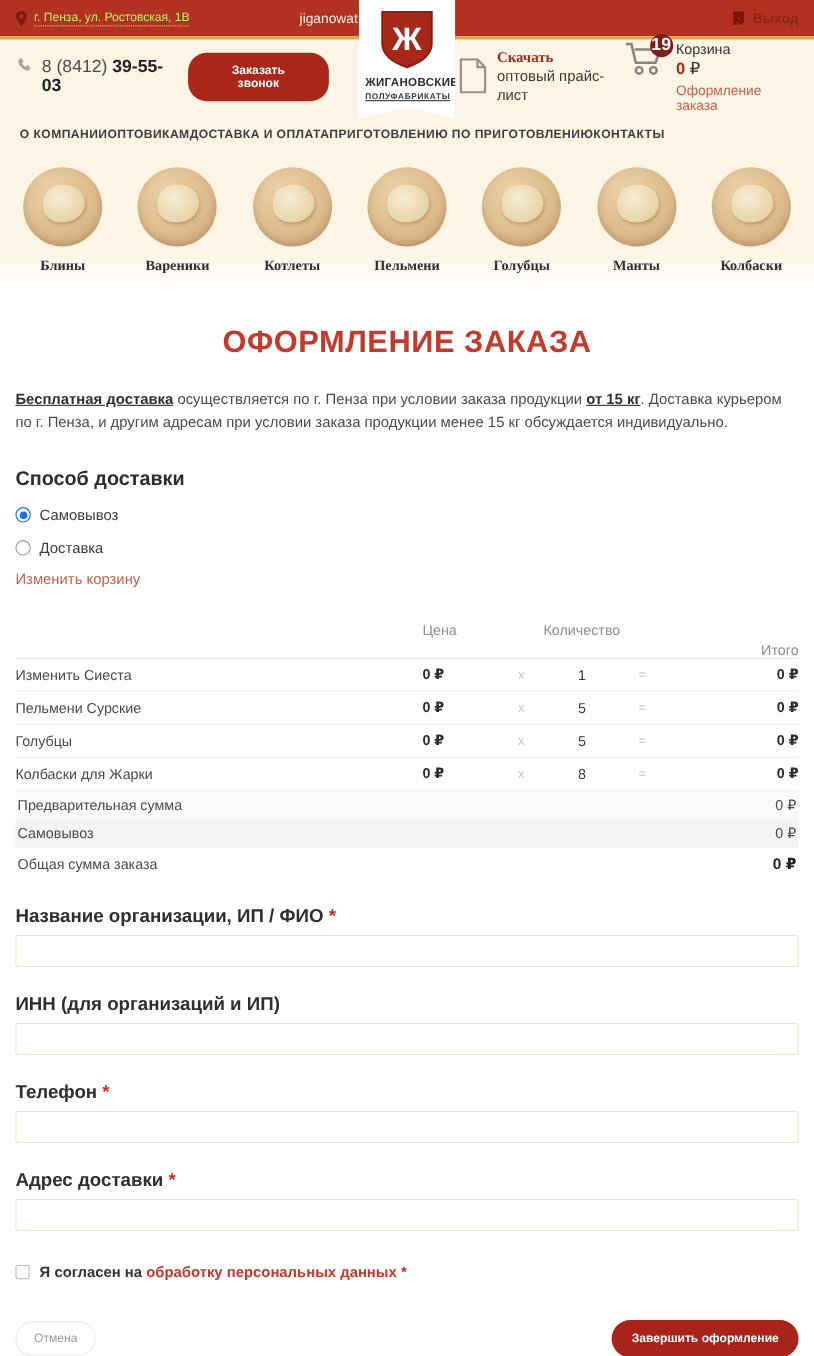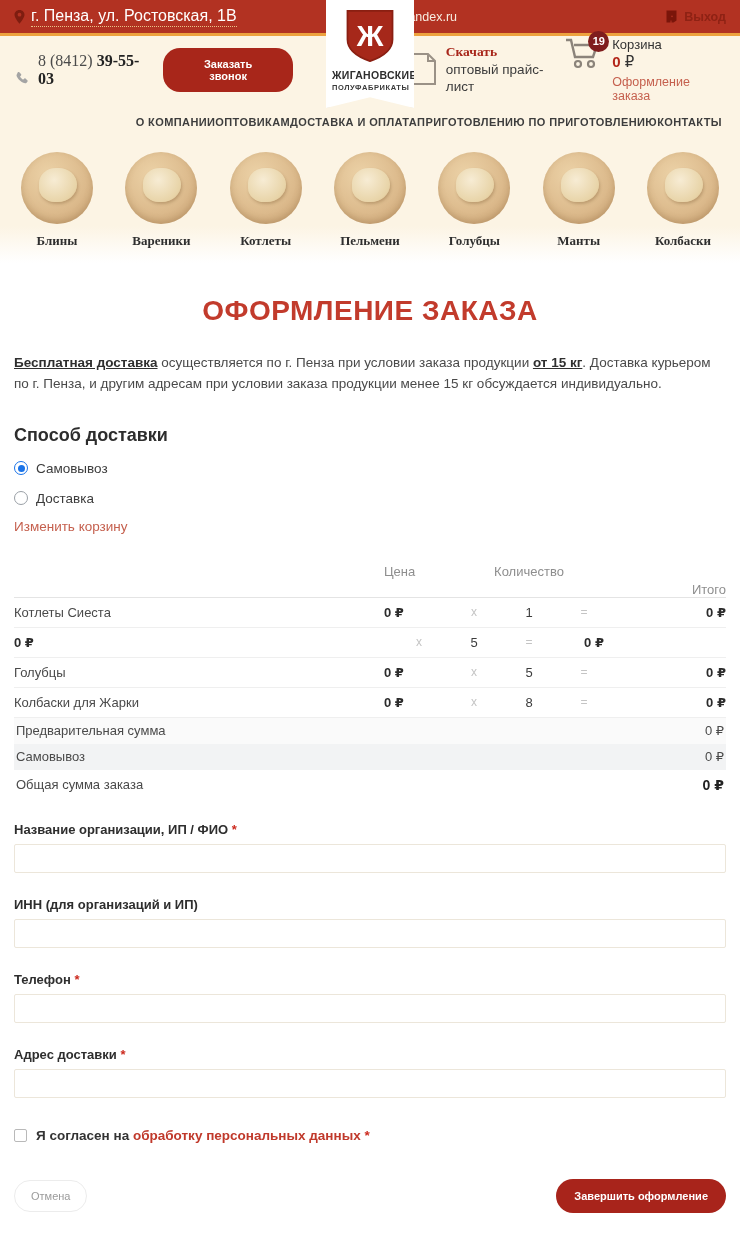--- a/index.html
+++ b/index.html
@@ -2,49 +2,49 @@
 <html lang="ru"><head>
 <meta charset="utf-8">
 <style>
   * { margin:0; padding:0; box-sizing:border-box; }
   body { font-family:"Liberation Sans","DejaVu Sans",sans-serif; background:#fff; color:#3f3f3f; }
   .page { width:740px; margin:0 auto; position:relative; background:#fff; overflow:hidden; }
 
   
   .topbar { background:#b23222; height:33px; display:flex; align-items:center; padding:0 14px; gap:10px; }
   .topbar-left { display:flex; align-items:center; gap:6px; }
-  .topbar-address { color:#ffffff; font-size:16px; text-decoration:none; border-bottom:1px dotted #e9c48a; padding-bottom:1px; cursor:pointer; }
+  .topbar-address { color:#bef264; font-size:11px; text-decoration:none; border-bottom:1px dotted #e9c48a; padding-bottom:1px; cursor:pointer; }
   .topbar-email { color:#f7ece0; font-size:12.5px; text-decoration:none; margin-left:90px; cursor:pointer; }
   .topbar-right { margin-left:auto; display:flex; align-items:center; gap:6px; }
   .topbar-logout { color:#8e2214; font-size:12.5px; text-decoration:none; font-weight:bold; cursor:pointer; }
   .orange-line { height:3px; background:#eda23e; }
 
   
   .header { background:#fcf4e4; height:67px; display:flex; align-items:center; padding:0 14px; position:relative; }
-  .phone-block { display:flex; align-items:flex-end; gap:7px; font-size:16px; color:#4a4a4a;font-family:Liberation Serif, serif; }
+  .phone-block { display:flex; align-items:flex-start; gap:7px; font-size:16px; color:#4a4a4a; }
   .phone-bold { font-weight:bold; color:#222; }
   .call-btn { margin-left:14px; background:#a8261a; color:#fff; border:none; border-radius:17px; font-size:11px; font-weight:bold; padding:10px 22px; cursor:pointer; font-family:inherit; }
   .download-block { display:flex; align-items:center; gap:9px; margin-left:118px; }
   .download-text { font-size:13.5px; line-height:1.3; color:#3b3b3b; cursor:pointer; }
   .download-accent { color:#a8261a; font-weight:bold;font-family:Liberation Serif, serif; }
   .cart-block { margin-left:auto; display:flex; gap:9px; }
   .cart-icon-wrap { position:relative; width:40px; height:36px; }
-  .cart-badge { position:absolute; top:-6px; right:-6px; width:21px; height:21px; background:#7f1d1d; border-radius:50%; color:#fff; font-size:11px; font-weight:bold; display:flex; align-items:center; justify-content:center; }
+  .cart-badge { position:absolute; top:-6px; right:-6px; width:21px; height:21px; background:#7f1d1d; border-radius:50%; color:#fff; font-size:16px; font-weight:bold; display:flex; align-items:center; justify-content:center; }
   .cart-info { font-size:13px; color:#333; }
   .cart-total { font-size:15px; margin-top:1px; }
   .cart-total b { color:#b3261a; }
   .cart-checkout { display:block; margin-top:4px; color:#c5604e; font-size:12.5px; text-decoration:none; cursor:pointer; }
 
   
   .ribbon { position:absolute; left:50%; transform:translateX(-50%); top:0; width:88px; background:#fff; z-index:5; padding:8px 6px 16px; text-align:center; box-shadow:0 2px 6px rgba(0,0,0,.15); clip-path:polygon(0 0,100% 0,100% 100%,50% 90%,0 100%); }
   .logo-name { font-size:10.5px; font-weight:bold; color:#2e2e2e; letter-spacing:.3px; margin-top:5px; }
-  .logo-sub { font-size:7.5px; font-weight:bold; color:#3a3a3a; letter-spacing:.6px; margin-top:2px; }
-
-  
-  .nav { background:#fcf4e4; display:flex; justify-content:flex-end; padding:13px 18px 12px; }
+  .logo-sub { font-size:7.5px; font-weight:bold; color:#3a3a3a; letter-spacing:.6px; margin-top:2px;text-decoration:underline; }
+
+  
+  .nav { background:#fcf4e4; display:flex; justify-content:flex-start; padding:13px 18px 12px; }
   .nav-item { font-size:11px; font-weight:bold; letter-spacing:.4px; color:#3d3d3d; text-decoration:none; cursor:pointer; }
 
   
   .categories { background:linear-gradient(#fcf4e4 70%,#ffffff); display:flex; justify-content:space-between; padding:12px 18px 14px; }
   .cat { width:78px; text-align:center; cursor:pointer; }
   .cat-circle { width:72px; height:72px; margin:0 auto; border-radius:50%; background:radial-gradient(circle at 38% 32%, #ecd2a7, #dcba8c 58%, #c9a173 100%); position:relative; box-shadow:inset 0 -3px 6px rgba(120,85,40,.25); }
   .cat-circle::after { content:""; position:absolute; left:18px; top:16px; width:38px; height:34px; border-radius:48% 52% 55% 45%; background:radial-gradient(circle at 40% 35%, #f7ecd4, #e8d4a8 70%, #d8bd8d); box-shadow:1px 2px 3px rgba(110,75,35,.3); }
   .cat-label { font-size:13px; color:#2f2f2f; font-weight:bold; margin-top:9px;font-family:Liberation Serif, serif; }
 
   
@@ -72,21 +72,21 @@
   .cqty { text-align:center; color:#3c3c3c; }
   .ctotal { font-weight:bold; color:#2c2c2c; text-align:right; }
   .srow { display:flex; justify-content:space-between; align-items:center; min-height:26px; font-size:13px; color:#4a4a4a; padding:0 2px; }
   .srow.alt1 { background:#fafafa; }
   .srow.alt2 { background:#f2f3f4; }
   .srow.grand { margin-top:2px; }
   .srow.grand .sval { font-weight:bold; font-size:14px; color:#222; }
 
   
   .field { margin-top:24px; }
-  .field-label { font-size:13px; font-weight:bold; color:#2e2e2e; margin-bottom:7px; }
+  .field-label { font-size:17px; font-weight:bold; color:#2e2e2e; margin-bottom:7px; }
   .req { color:#cc2a1e; }
   .field input { width:100%; height:29px; border:1px solid #ece6da; border-radius:2px; padding:0 8px; font-size:13px; font-family:inherit; background:#fff; outline:none; }
   .consent { display:flex; align-items:center; gap:9px; margin-top:30px; }
   .checkbox { width:13px; height:13px; border:1px solid #b9b9b9; border-radius:2px; background:#fff; cursor:pointer; flex:none; }
   .consent-text { font-size:13.5px; font-weight:bold; color:#333; }
   .consent-link { color:#c0392b; text-decoration:none; cursor:pointer; }
   .actions { display:flex; justify-content:space-between; align-items:center; margin:36px 0 30px; }
   .btn-cancel { background:#fff; border:1px solid #ececec; border-radius:16px; color:#9b9b9b; font-size:11px; padding:9px 16px; cursor:pointer; font-family:inherit; }
   .btn-submit { background:#a8241b; border:none; border-radius:17px; color:#fff; font-size:11px; font-weight:bold; padding:11px 18px; cursor:pointer; font-family:inherit; }
 
@@ -224,28 +224,29 @@
 
     <div class="ctable">
       <div class="crow head">
         <span></span>
         <span>Цена</span>
         <span class="chead-qty">Количество</span>
         <span class="chead-total">Итого</span>
       </div>
 
       <div class="crow">
-        <span class="cname">Котлеты Сиеста</span>
+        <span class="cname">Изменить Сиеста</span>
         <span class="cprice">0 ₽</span>
         <span class="cop">x</span>
         <span class="cqty">1</span>
         <span class="cop">=</span>
         <span class="ctotal">0 ₽</span>
       </div>
       <div class="crow">
+        <span class="cname">Пельмени Сурские</span>
         <span class="cprice">0 ₽</span>
         <span class="cop">x</span>
         <span class="cqty">5</span>
         <span class="cop">=</span>
         <span class="ctotal">0 ₽</span>
       </div>
       <div class="crow">
         <span class="cname">Голубцы</span>
         <span class="cprice">0 ₽</span>
         <span class="cop">x</span>

